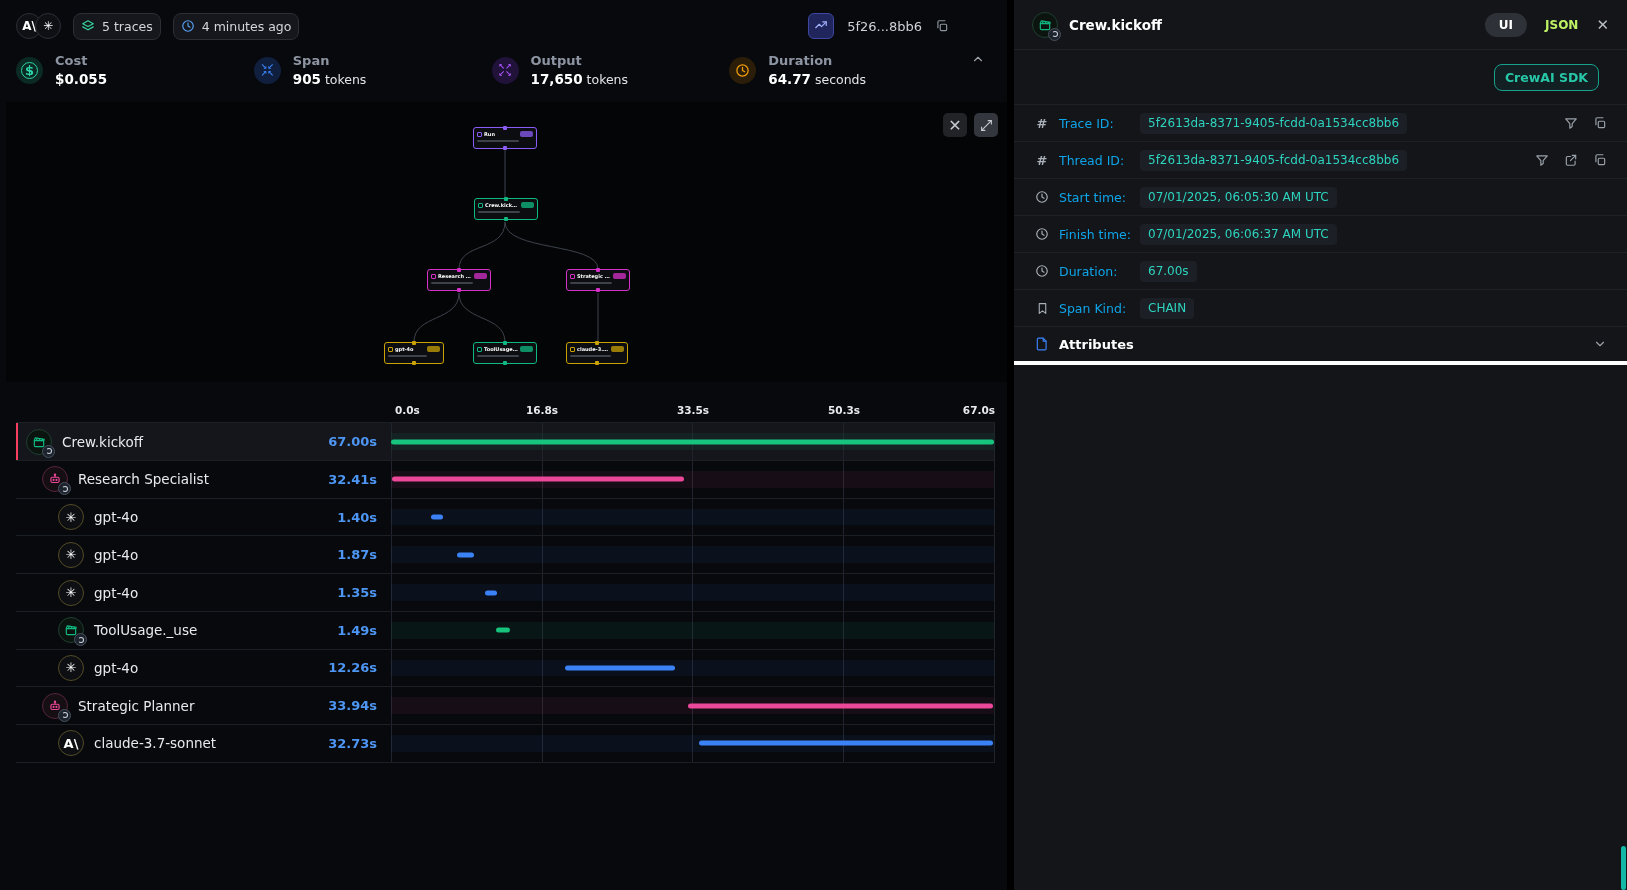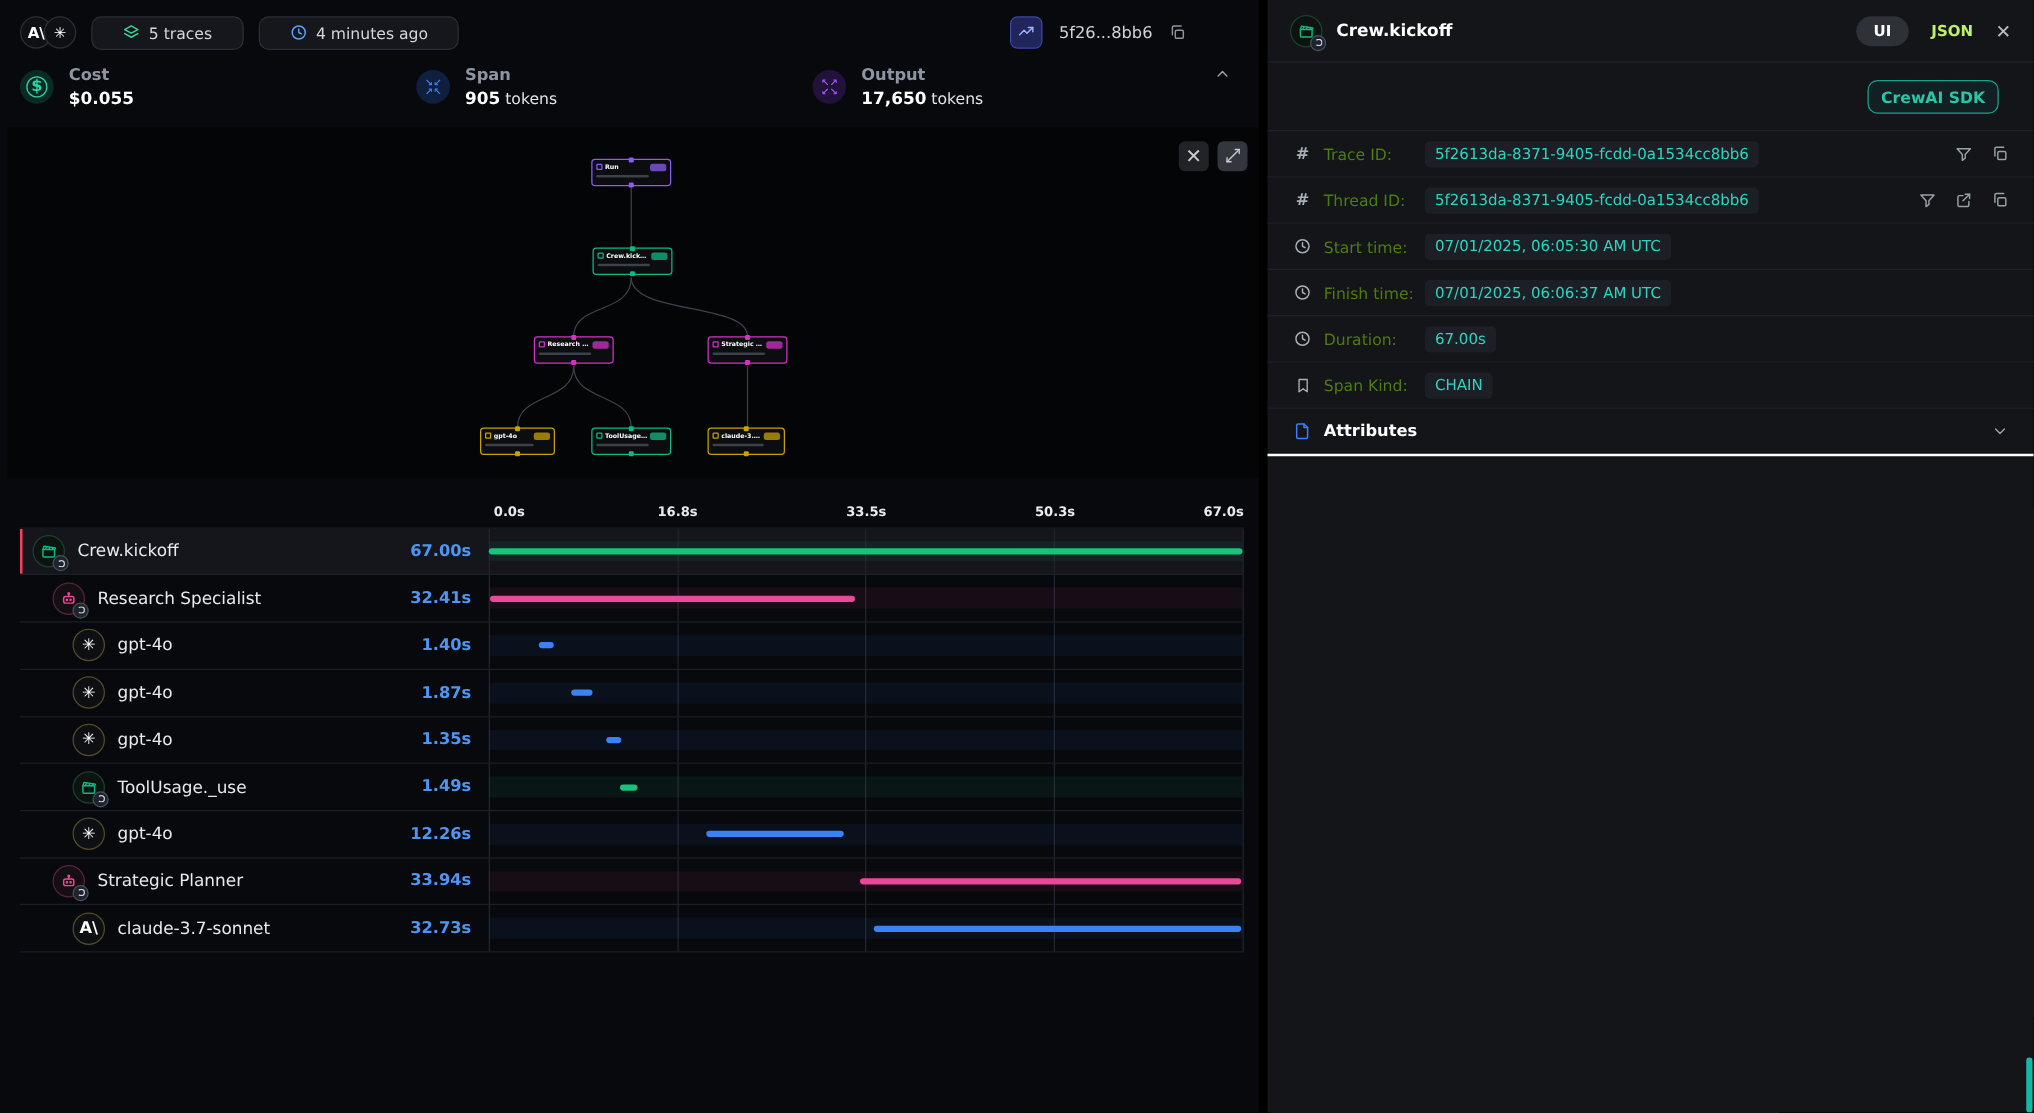--- a/index.html
+++ b/index.html
@@ -13,21 +13,21 @@
   .left { width:1007px; background:#07090d; position:relative; flex:none; }
   .gap  { width:7px; background:#000; flex:none; }
 
   
   .badges-row { display:flex; align-items:center; height:46px; padding:6px 58px 0 16px; gap:12px; }
   .avatars { display:flex; }
   .avatar { width:26px; height:26px; border-radius:50%; background:#0e1014; border:1px solid #2c2f36;
             display:flex; align-items:center; justify-content:center; font-size:12px; font-weight:bold; color:#fff; }
   .avatar + .avatar { margin-left:-7px; }
   .pill-badge { display:flex; align-items:center; gap:7px; background:#15171c; border:1px solid #2b2e35;
-                border-radius:8px; padding:5px 24px; font-size:12.5px; color:#d3d6db; }
+                border-radius:8px; padding:5px 7px; font-size:12.5px; color:#d3d6db; }
   .right-group { margin-left:auto; display:flex; align-items:center; gap:13px; }
   .analytics-btn { width:26px; height:26px; border-radius:6px; background:#20265c; border:1px solid #3d46a0;
                    display:flex; align-items:center; justify-content:center; color:#9fb0fa; }
   .trace-short { font-size:13px; color:#cfd2d6; }
   .copy-ic { color:#9096a0; }
 
   
   .metrics-row { display:flex; padding:6px 40px 14px 16px; position:relative; }
   .metric { flex:1; display:flex; align-items:center; gap:12px; }
   .m-ico { width:27px; height:27px; border-radius:50%; display:flex; align-items:center; justify-content:center; flex:none; }
@@ -106,26 +106,26 @@
   .tab-json { color:#bef264; font-size:12px; font-weight:bold; }
   .close-x { color:#b9bec5; font-size:15px; }
 
   .sdk-row { display:flex; justify-content:flex-end; padding:14px 28px 13px; }
   .sdk-badge { border:1px solid #17a28c; color:#27c7a8; background:rgba(20,184,166,.07);
                font-size:12.5px; font-weight:bold; border-radius:8px; padding:5px 10px; }
 
   .pf { display:flex; align-items:center; gap:9px; height:37px; padding:0 20px; border-top:1px solid #1e2126; }
   .pf-ico { width:16px; color:#aab0b8; display:flex; justify-content:center; flex:none; }
   .pf-hash { font-size:13px; font-weight:bold; color:#aab0b8; }
-  .pf-label { min-width:72px; font-size:12.5px; color:#4d7c0f; }
+  .pf-label { min-width:72px; font-size:12.5px; color:#0ea5e9; }
   .pf-value { background:#1c1f25; color:#2dd4bf; font-size:12px; padding:3.5px 8px; border-radius:4px; white-space:nowrap; }
   .pf-actions { margin-left:auto; display:flex; gap:15px; color:#9aa1a9; }
 
   .attr-row { display:flex; align-items:center; gap:9px; height:39px; padding:0 20px;
-              border-top:1px solid #1e2126; border-bottom:2px solid #ffffff; }
+              border-top:1px solid #1e2126; border-bottom:4px solid #ffffff; }
   .attr-label { font-size:13px; font-weight:bold; color:#fff; }
   .attr-chevron { margin-left:auto; color:#9aa1a9; }
   .file-ico { color:#3b82f6; }
 
   .panel-scrollthumb { position:absolute; right:1px; bottom:0; width:5px; height:44px;
                        background:#14b8a6; border-radius:3px; }
 
   
   .crew-svg { color:#10b981; }
   .agent-svg { color:#ec4899; }
@@ -190,20 +190,32 @@
         <div class="m-value"><span>905</span><span class="m-suffix"> tokens</span></div>
       </div>
     </div>
     <div class="metric">
       <div class="m-ico m-output">
           <div class="arrows-grid">↖↗<br>↙↘</div>
         </div>
       <div class="m-txt">
         <div class="m-label">Output</div>
         <div class="m-value"><span>17,650</span><span class="m-suffix"> tokens</span></div>
+      </div>
+    </div>
+    <div class="metric">
+      <div class="m-ico m-duration">
+        <svg class="ic" width="15" height="15" viewBox="0 0 24 24">
+            <circle cx="12" cy="12" r="9"></circle>
+            <path d="M12 7v5l3.5 2"></path>
+          </svg>
+      </div>
+      <div class="m-txt">
+        <div class="m-label">Duration</div>
+        <div class="m-value"><span>64.77</span><span class="m-suffix"> seconds</span></div>
       </div>
     </div>
     <span class="collapse-chevron">
       <svg class="ic" width="14" height="14" viewBox="0 0 24 24">
           <polyline points="6 15 12 9 18 15"></polyline>
         </svg>
     </span>
   </div>
 
   <div class="graph">

